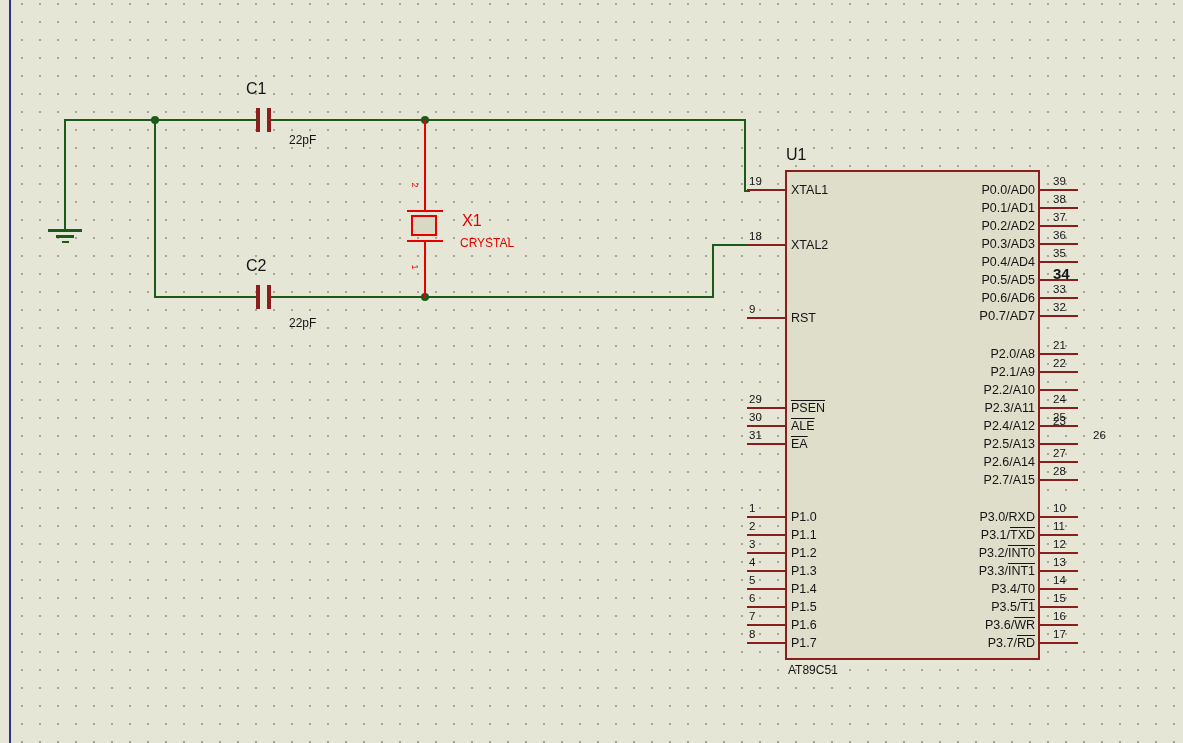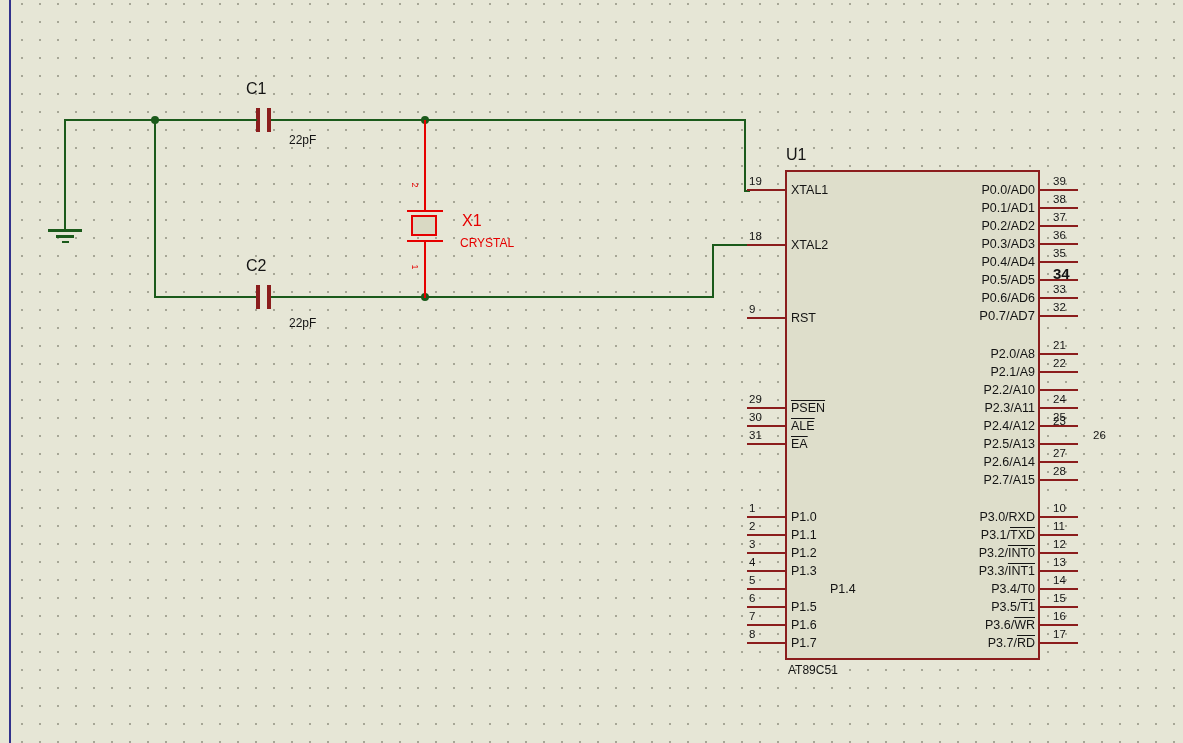--- a/index.html
+++ b/index.html
@@ -108,21 +108,21 @@
     <div style="position: absolute; left: 749px; top: 520px; width: 30px; font-size: 11.5px; color: rgb(20, 20, 20);">2</div>
     <div style="position: absolute; top: 527px; height: 16px; line-height: 16px; font-size: 12.5px; color: rgb(20, 20, 20); white-space: nowrap; left: 791px;"><span>P1.1</span></div>
     <div style="position: absolute; left: 747px; top: 552px; width: 38px; height: 2px; background: rgb(139, 29, 29);"></div>
     <div style="position: absolute; left: 749px; top: 538px; width: 30px; font-size: 11.5px; color: rgb(20, 20, 20);">3</div>
     <div style="position: absolute; top: 545px; height: 16px; line-height: 16px; font-size: 12.5px; color: rgb(20, 20, 20); white-space: nowrap; left: 791px;"><span>P1.2</span></div>
     <div style="position: absolute; left: 747px; top: 570px; width: 38px; height: 2px; background: rgb(139, 29, 29);"></div>
     <div style="position: absolute; left: 749px; top: 556px; width: 30px; font-size: 11.5px; color: rgb(20, 20, 20);">4</div>
     <div style="position: absolute; top: 563px; height: 16px; line-height: 16px; font-size: 12.5px; color: rgb(20, 20, 20); white-space: nowrap; left: 791px;"><span>P1.3</span></div>
     <div style="position: absolute; left: 747px; top: 588px; width: 38px; height: 2px; background: rgb(139, 29, 29);"></div>
     <div style="position: absolute; left: 749px; top: 574px; width: 30px; font-size: 11.5px; color: rgb(20, 20, 20);">5</div>
-    <div style="position: absolute; top: 581px; height: 16px; line-height: 16px; font-size: 12.5px; color: rgb(20, 20, 20); white-space: nowrap; left: 791px; margin-left: 39px;"><span>P1.4</span></div>
+    <div style="position: absolute; top: 581px; height: 16px; line-height: 16px; font-size: 12.5px; color: rgb(20, 20, 20); white-space: nowrap; left: 791px;"><span>P1.4</span></div>
     <div style="position: absolute; left: 747px; top: 606px; width: 38px; height: 2px; background: rgb(139, 29, 29);"></div>
     <div style="position: absolute; left: 749px; top: 592px; width: 30px; font-size: 11.5px; color: rgb(20, 20, 20);">6</div>
     <div style="position: absolute; top: 599px; height: 16px; line-height: 16px; font-size: 12.5px; color: rgb(20, 20, 20); white-space: nowrap; left: 791px;"><span>P1.5</span></div>
     <div style="position: absolute; left: 747px; top: 624px; width: 38px; height: 2px; background: rgb(139, 29, 29);"></div>
     <div style="position: absolute; left: 749px; top: 610px; width: 30px; font-size: 11.5px; color: rgb(20, 20, 20);">7</div>
     <div style="position: absolute; top: 617px; height: 16px; line-height: 16px; font-size: 12.5px; color: rgb(20, 20, 20); white-space: nowrap; left: 791px;"><span>P1.6</span></div>
     <div style="position: absolute; left: 747px; top: 642px; width: 38px; height: 2px; background: rgb(139, 29, 29);"></div>
     <div style="position: absolute; left: 749px; top: 628px; width: 30px; font-size: 11.5px; color: rgb(20, 20, 20);">8</div>
     <div style="position: absolute; top: 635px; height: 16px; line-height: 16px; font-size: 12.5px; color: rgb(20, 20, 20); white-space: nowrap; left: 791px;"><span>P1.7</span></div>
     <div style="position: absolute; left: 1040px; top: 189px; width: 38px; height: 2px; background: rgb(139, 29, 29);"></div>

